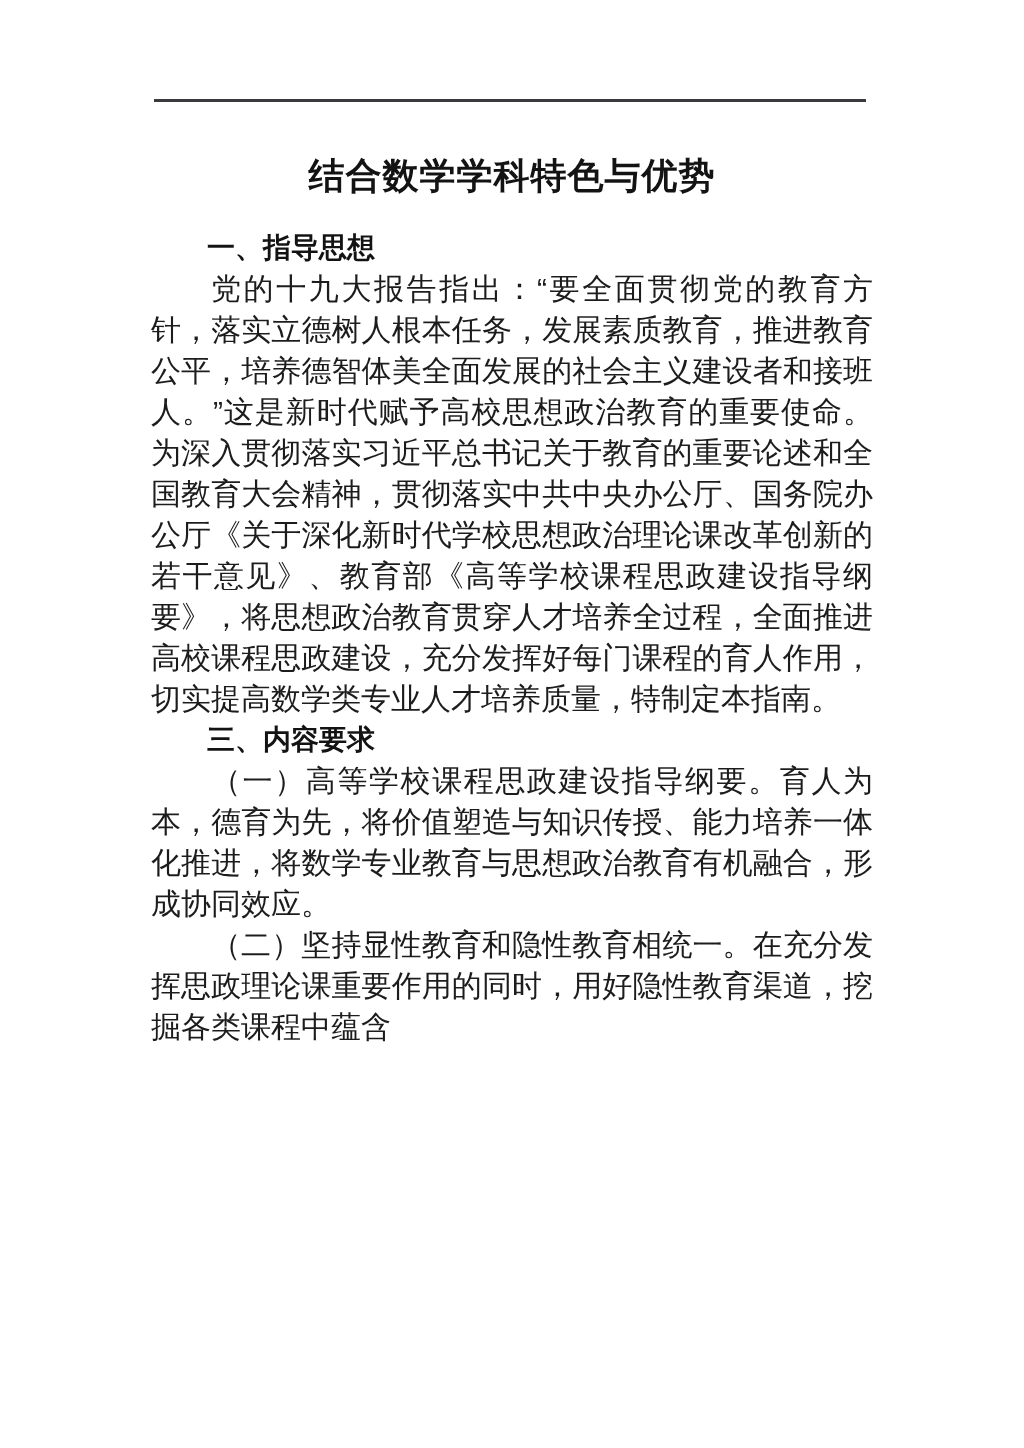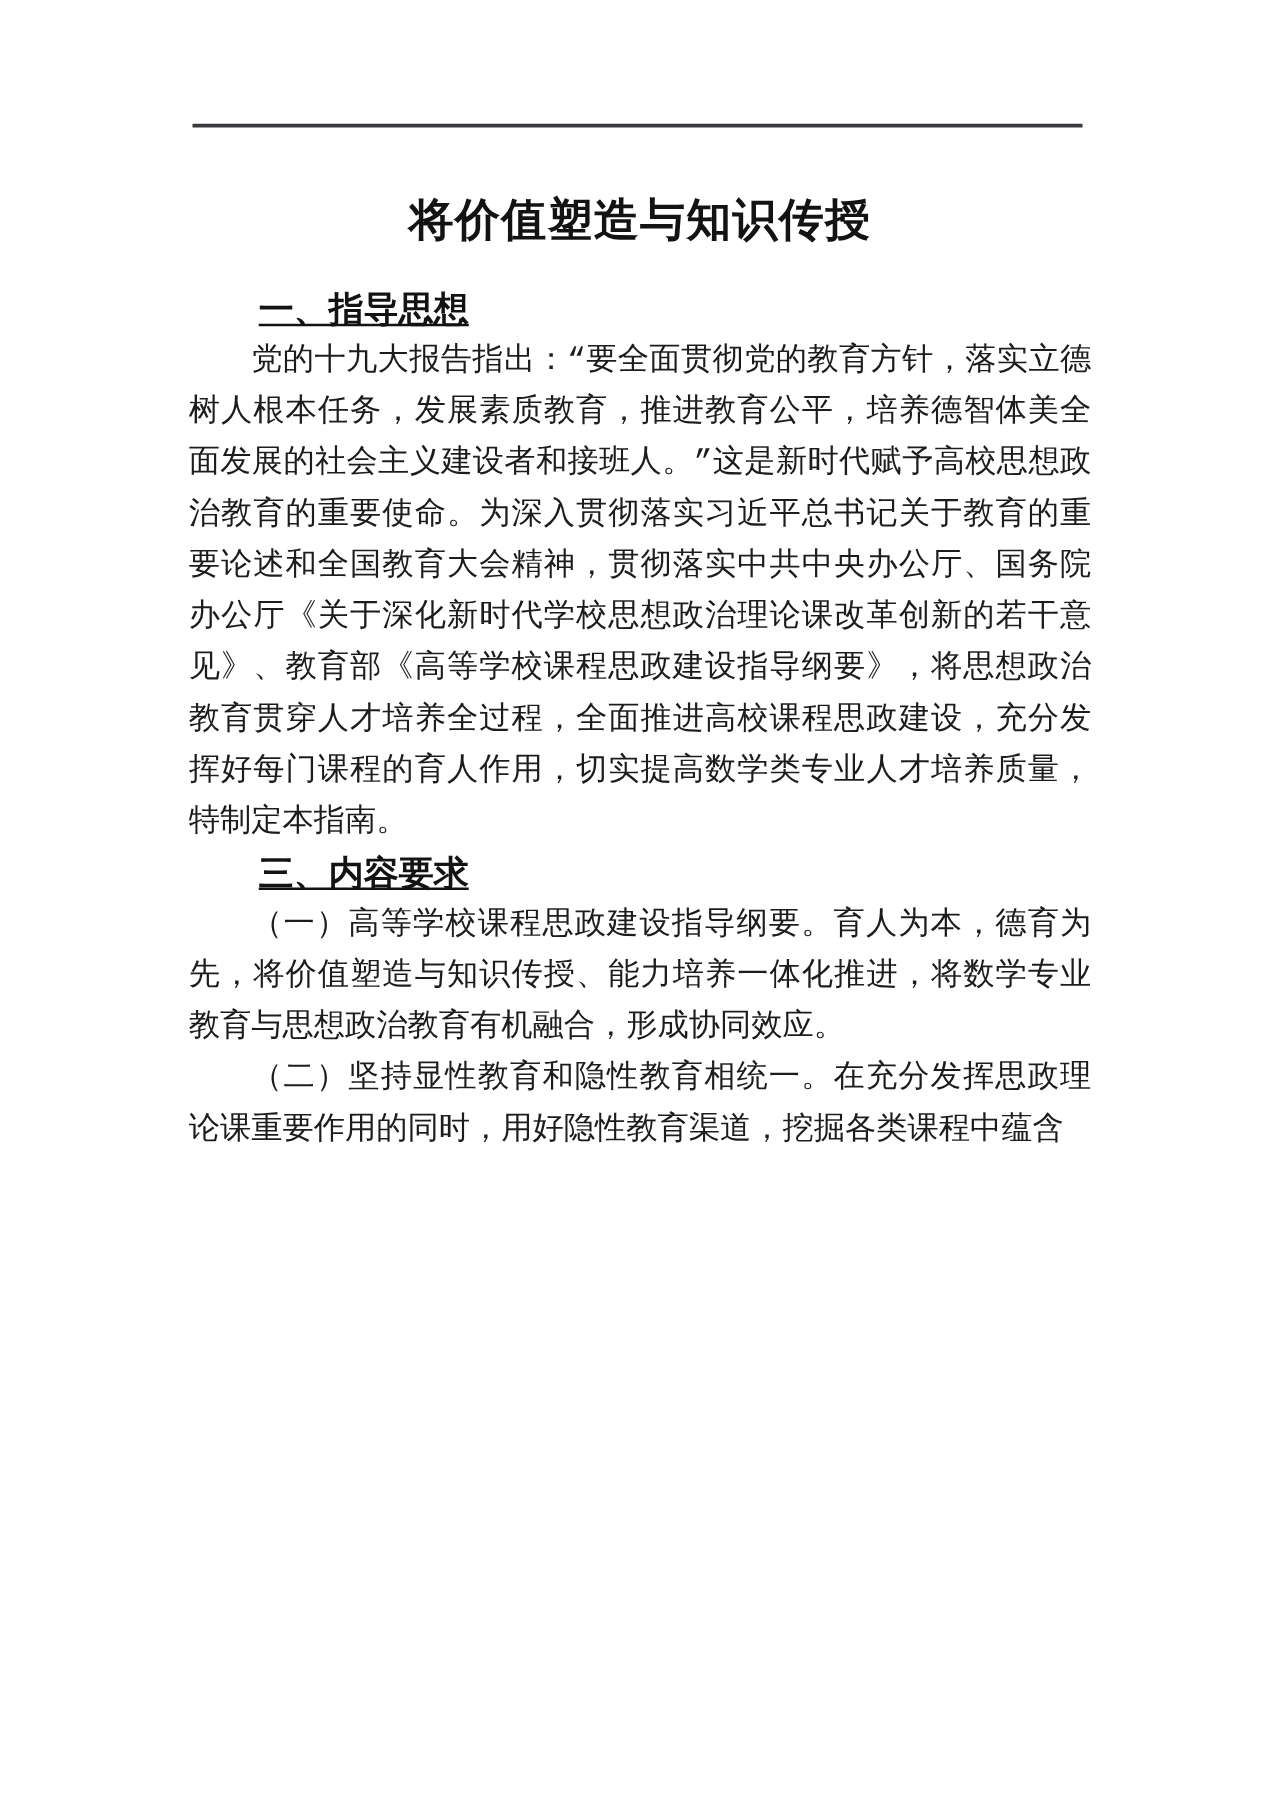--- a/index.html
+++ b/index.html
@@ -37,44 +37,43 @@
     letter-spacing: 1px;
   }
   .sec-heading {
     margin: 0;
     font-family: "Liberation Sans", "DejaVu Sans", sans-serif;
     font-weight: 700;
     font-size: 28px;
     line-height: 41px;
     text-indent: 2em;
     color: #131313;
-    text-decoration: underline;
   }
   .sec-heading.first {
     margin-top: 26px;
   }
   .body-para {
     margin: 0;
-    font-family: Liberation Mono, monospace;
+    font-family: Liberation Sans, sans-serif;
     font-weight: 400;
-    font-size: 25px;
+    font-size: 30px;
     line-height: 41px;
     text-indent: 2em;
     text-align: justify;
     color: #1c1c1c;
   }
 </style>
 </head>
 <body>
 
 <main class="page">
 
   <div class="header-rule" style="background: rgb(58, 58, 62);"></div>
 
-  <h1 class="doc-title">将价值塑造与知识传授</h1>
+  <h1 class="doc-title">结合数学学科特色与优势</h1>
 
   <h2 class="sec-heading first">一、指导思想</h2>
 
   <p class="body-para">党的十九大报告指出：“要全面贯彻党的教育方针，落实立德树人根本任务，发展素质教育，推进教育公平，培养德智体美全面发展的社会主义建设者和接班人。”这是新时代赋予高校思想政治教育的重要使命。为深入贯彻落实习近平总书记关于教育的重要论述和全国教育大会精神，贯彻落实中共中央办公厅、国务院办公厅《关于深化新时代学校思想政治理论课改革创新的若干意见》、教育部《高等学校课程思政建设指导纲要》，将思想政治教育贯穿人才培养全过程，全面推进高校课程思政建设，充分发挥好每门课程的育人作用，切实提高数学类专业人才培养质量，特制定本指南。</p>
 
 
 
   <h2 class="sec-heading">三、内容要求</h2>
 
   <p class="body-para">（一）高等学校课程思政建设指导纲要。育人为本，德育为先，将价值塑造与知识传授、能力培养一体化推进，将数学专业教育与思想政治教育有机融合，形成协同效应。</p>

